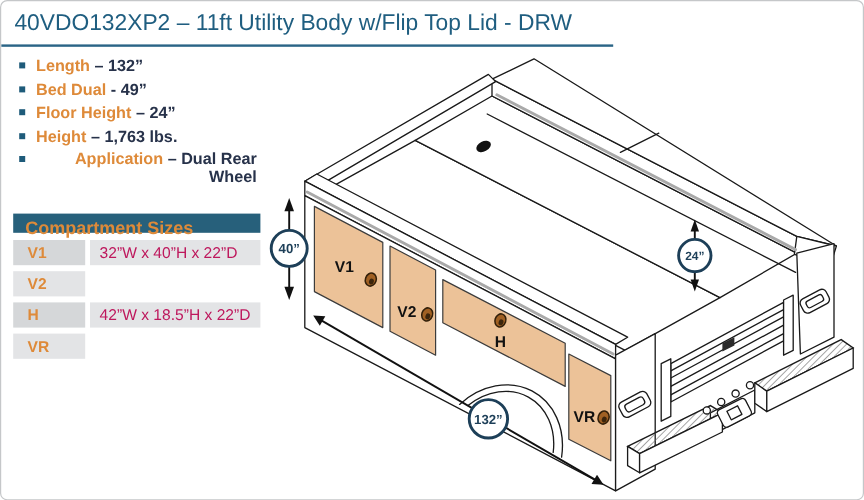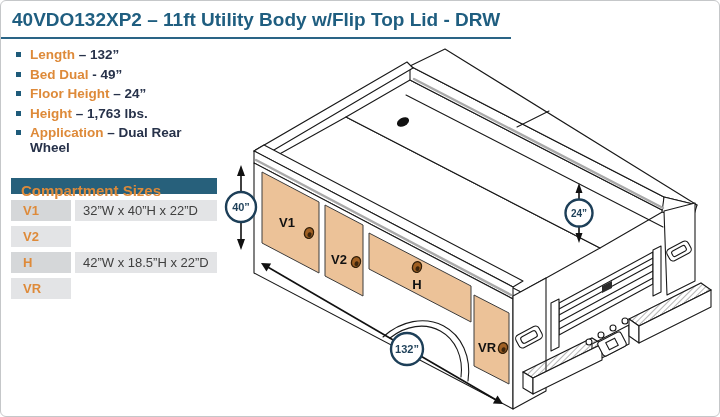--- a/index.html
+++ b/index.html
@@ -3,36 +3,36 @@
 <meta charset="utf-8">
 <style>
   html,body{margin:0;padding:0;background:#fff;}
   .page{
     position:relative;width:718px;height:415px;background:#ffffff;
     border:1px solid #c5c7c9;border-radius:6px;overflow:hidden;
     font-family:"Liberation Sans",sans-serif;
   }
   .title{
     position:absolute;top:8px;left:11px;width:560px;margin:0;
-    font-size:19px;font-weight:bold;color:#1f5e80;letter-spacing:0px;
+    font-size:19px;font-weight:normal;color:#1f5e80;letter-spacing:0px;
   }
   .title-rule{position:absolute;top:36px;left:0;width:510px;height:2px;background:#2a6486;}
   .specs{position:absolute;top:46px;left:13px;width:200px;margin:0;padding:0;list-style:none;}
-  .specs li{display:flex;align-items:flex-start;margin-bottom:4.5px;font-size:13.5px;font-weight:bold;line-height:15px;}
+  .specs li{display:flex;align-items:flex-start;margin-bottom:4.5px;font-size:13.5px;font-weight:bold;line-height:15px;text-align:right;}
   .bullet{flex:0 0 5px;width:5px;height:5px;background:#1e5b7a;margin:5px 9px 0 2px;}
   .spec-text{color:#27324a;}
   .spec-label{color:#de8a39;}
   .comp-table{position:absolute;top:177px;left:10px;width:206px;}
   .comp-header{
     height:16px;line-height:26px;background:#27607b;color:#de8a39;
     font-size:15px;font-weight:bold;padding-left:10px;margin-bottom:6px;
   }
   .comp-row{display:flex;margin-bottom:5px;height:21px;line-height:21px;font-size:13px;}
   .comp-id{flex:0 0 48px;padding-left:12px;font-weight:bold;color:#de8a39;}
-  .comp-size{flex:1;margin-left:4px;padding-left:8px;color:#404040;}
+  .comp-size{flex:1;margin-left:4px;padding-left:8px;color:#be185d;}
   .row-odd .comp-id{background:#d5d7d9;}
   .row-odd .comp-size{background:#e3e4e6;}
   .row-even .comp-id{background:#e3e4e6;}
   .row-even .comp-size{background:#ecedee;}
   .drawing{position:absolute;top:40px;left:220px;}
   svg{font-family:"Liberation Sans",sans-serif;}
   svg .ln{fill:none;stroke:#1a1a1a;stroke-width:1.1;stroke-linejoin:round;stroke-linecap:round;}
   svg .wh{fill:#ffffff;stroke:#1a1a1a;stroke-width:1.1;stroke-linejoin:round;}
   svg .door{fill:#ecc298;stroke:#3c3c3c;stroke-width:1;stroke-linejoin:round;}
   svg .gray{fill:none;stroke:#a9a9a9;stroke-width:2.4;stroke-linecap:round;}

